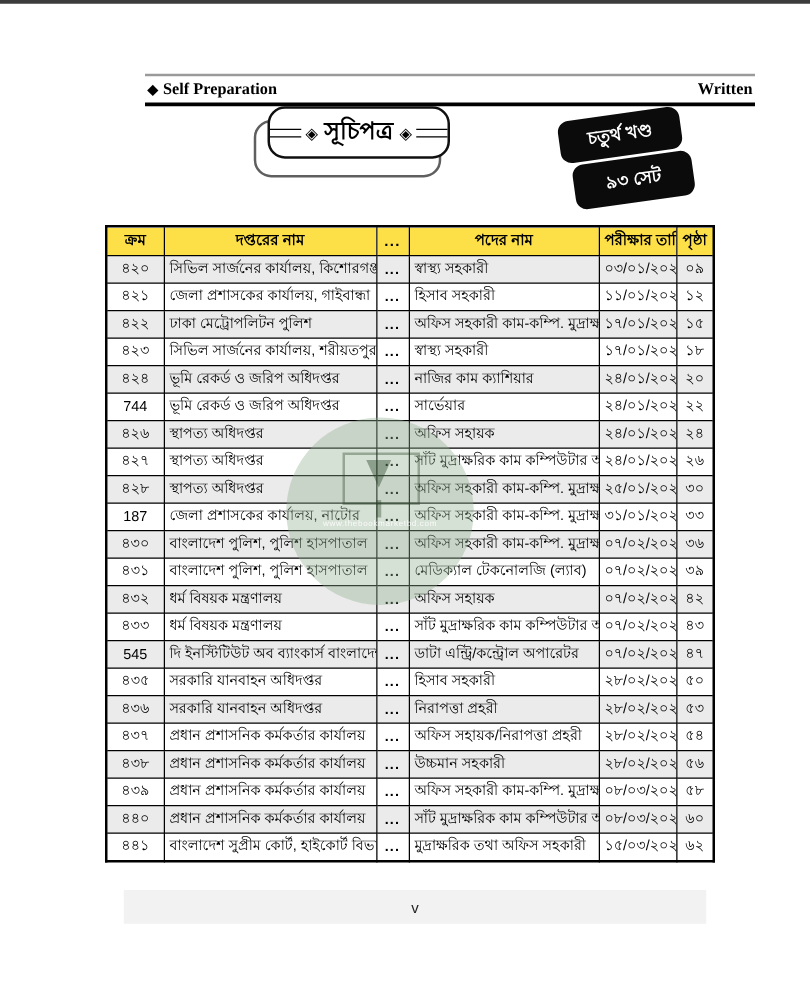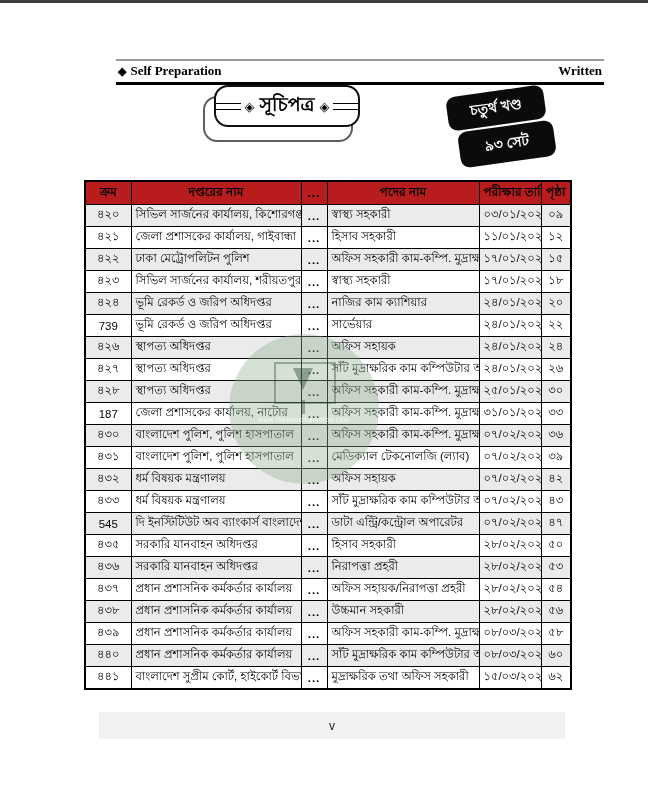--- a/index.html
+++ b/index.html
@@ -31,21 +31,21 @@
     display:flex;align-items:center;justify-content:center;
     font-weight:bold;font-size:14px;z-index:3;white-space:nowrap;}
   .badge-volume{left:447px;top:91px;width:98px;height:34px;transform:rotate(-8deg);}
   .badge-sets{left:459px;top:126px;width:96px;height:36px;transform:rotate(-8deg);}
 
   
   .toc-table{position:absolute;top:180px;left:84px;width:488px;border-collapse:collapse;
     border:2px solid #000;font-size:11.5px;table-layout:fixed;}
   .toc-table th,.toc-table td{border:1px solid #000;padding:1px 4px;box-sizing:border-box;
     overflow:hidden;white-space:nowrap;}
-  .toc-table th{height:22px;background:#b91c1c;font-weight:bold;font-size:12px;text-align:center;margin-left:12px;}
+  .toc-table th{height:22px;background:#fde047;font-weight:bold;font-size:12px;text-align:center;margin-left:12px;}
   .toc-table td{height:19.5px;background:#ffffff;}
   .toc-table tr.alt td{background:#ebebeb;}
   .c0{width:46px;text-align:center;}
   .c1{width:170px;text-align:left;}
   .c2{width:26px;text-align:center;letter-spacing:1px;font-weight:bold;}
   .c3{width:152px;text-align:left;}
   .c4{width:62px;text-align:center;}
   .c5{width:30px;text-align:center;}
 
   
@@ -136,21 +136,21 @@
         </tr>
         <tr class="alt">
           <td class="c0">৪২৪</td>
           <td class="c1">ভূমি রেকর্ড ও জরিপ অধিদপ্তর</td>
           <td class="c2">...</td>
           <td class="c3">নাজির কাম ক্যাশিয়ার</td>
           <td class="c4">২৪/০১/২০২৫</td>
           <td class="c5">২০</td>
         </tr>
         <tr>
-          <td class="c0">739</td>
+          <td class="c0">744</td>
           <td class="c1">ভূমি রেকর্ড ও জরিপ অধিদপ্তর</td>
           <td class="c2">...</td>
           <td class="c3">সার্ভেয়ার</td>
           <td class="c4">২৪/০১/২০২৫</td>
           <td class="c5">২২</td>
         </tr>
         <tr class="alt">
           <td class="c0">৪২৬</td>
           <td class="c1">স্থাপত্য অধিদপ্তর</td>
           <td class="c2">...</td>

